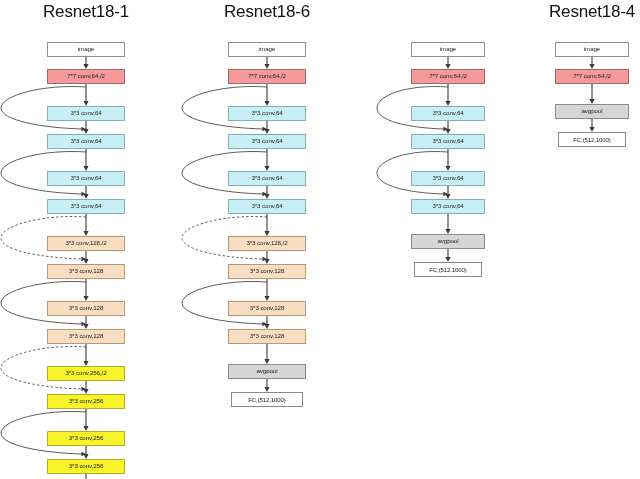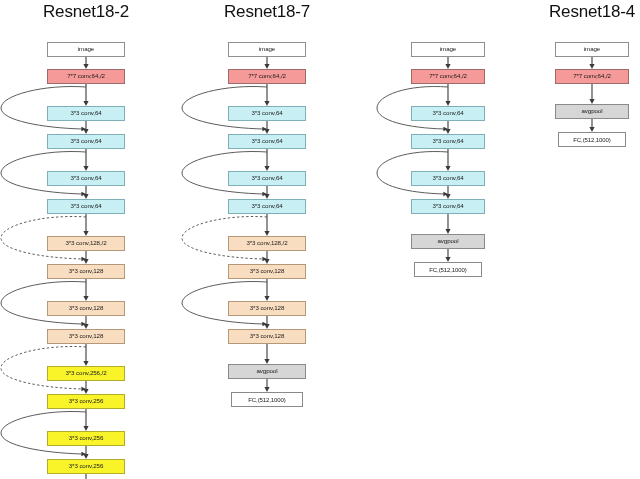--- a/index.html
+++ b/index.html
@@ -140,36 +140,36 @@
       <path d="M 443.4 126.8 L 443.4 131.2 L 448 129 Z" fill="#3a3a3a"></path>
       <path d="M 448 152 C 407.3 149, 377 160.4, 377 173 C 377 185.6, 407.3 193, 444.5 194" class="skip"></path>
       <path d="M 443.4 191.8 L 443.4 196.2 L 448 194 Z" fill="#3a3a3a"></path>
       <path d="M 592 57 L 592 66.4" class="flow"></path>
       <path d="M 589.4 64.06 L 594.6 64.06 L 592 69 Z" fill="#3a3a3a" stroke="none"></path>
       <path d="M 592 84 L 592 101.4" class="flow"></path>
       <path d="M 589.4 99.06 L 594.6 99.06 L 592 104 Z" fill="#3a3a3a" stroke="none"></path>
       <path d="M 592 119 L 592 129.4" class="flow"></path>
       <path d="M 589.4 127.06 L 594.6 127.06 L 592 132 Z" fill="#3a3a3a" stroke="none"></path>
     </svg>
-<div class="col-title" style="left: 6px; top: 2px; width: 160px;">Resnet18-2</div>
+<div class="col-title" style="left: 6px; top: 2px; width: 160px;">Resnet18-1</div>
     <div class="node image" style="left: 47px; top: 42px; width: 78px; height: 15px;">image</div>
     <div class="node conv7" style="left: 47px; top: 69px; width: 78px; height: 15px;">7*7 conv,64,/2</div>
     <div class="node conv64" style="left: 47px; top: 106px; width: 78px; height: 15px;">3*3 conv,64</div>
     <div class="node conv64" style="left: 47px; top: 134px; width: 78px; height: 15px;">3*3 conv,64</div>
     <div class="node conv64" style="left: 47px; top: 171px; width: 78px; height: 15px;">3*3 conv,64</div>
     <div class="node conv64" style="left: 47px; top: 199px; width: 78px; height: 15px;">3*3 conv,64</div>
     <div class="node conv128" style="left: 47px; top: 236px; width: 78px; height: 15px;">3*3 conv,128,/2</div>
     <div class="node conv128" style="left: 47px; top: 264px; width: 78px; height: 15px;">3*3 conv,128</div>
     <div class="node conv128" style="left: 47px; top: 301px; width: 78px; height: 15px;">3*3 conv,128</div>
     <div class="node conv128" style="left: 47px; top: 329px; width: 78px; height: 15px;">3*3 conv,128</div>
     <div class="node conv256" style="left: 47px; top: 366px; width: 78px; height: 15px;">3*3 conv,256,/2</div>
     <div class="node conv256" style="left: 47px; top: 394px; width: 78px; height: 15px;">3*3 conv,256</div>
     <div class="node conv256" style="left: 47px; top: 431px; width: 78px; height: 15px;">3*3 conv,256</div>
     <div class="node conv256" style="left: 47px; top: 459px; width: 78px; height: 15px;">3*3 conv,256</div>
-    <div class="col-title" style="left: 187px; top: 2px; width: 160px;">Resnet18-7</div>
+    <div class="col-title" style="left: 187px; top: 2px; width: 160px;">Resnet18-6</div>
     <div class="node image" style="left: 228px; top: 42px; width: 78px; height: 15px;">image</div>
     <div class="node conv7" style="left: 228px; top: 69px; width: 78px; height: 15px;">7*7 conv,64,/2</div>
     <div class="node conv64" style="left: 228px; top: 106px; width: 78px; height: 15px;">3*3 conv,64</div>
     <div class="node conv64" style="left: 228px; top: 134px; width: 78px; height: 15px;">3*3 conv,64</div>
     <div class="node conv64" style="left: 228px; top: 171px; width: 78px; height: 15px;">3*3 conv,64</div>
     <div class="node conv64" style="left: 228px; top: 199px; width: 78px; height: 15px;">3*3 conv,64</div>
     <div class="node conv128" style="left: 228px; top: 236px; width: 78px; height: 15px;">3*3 conv,128,/2</div>
     <div class="node conv128" style="left: 228px; top: 264px; width: 78px; height: 15px;">3*3 conv,128</div>
     <div class="node conv128" style="left: 228px; top: 301px; width: 78px; height: 15px;">3*3 conv,128</div>
     <div class="node conv128" style="left: 228px; top: 329px; width: 78px; height: 15px;">3*3 conv,128</div>

